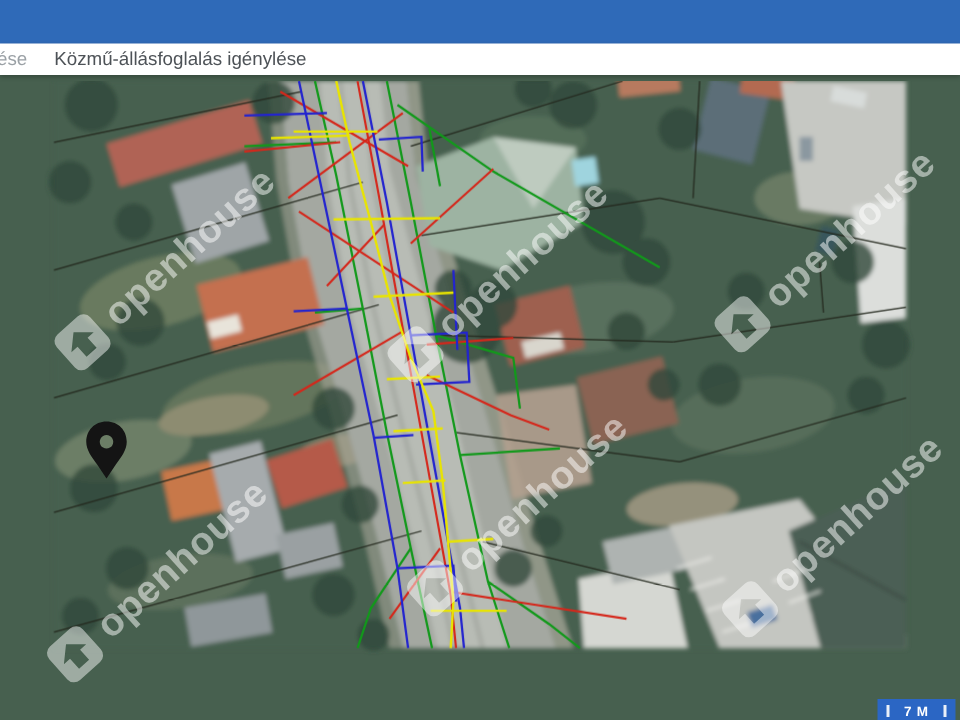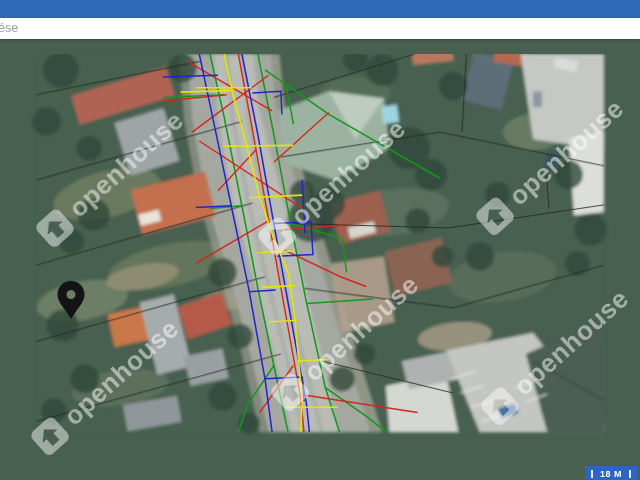--- a/index.html
+++ b/index.html
@@ -2,21 +2,21 @@
 <html style="--header-blue: #2f6ab8; --scale-badge-blue: #2b66c4; --utility-green: #12991b; --utility-yellow: #e8e400; --utility-blue: #2324cf; --utility-red: #d5271b; --parcel-line: #24291f; --pin-color: #141414; --watermark-white: #ffffff;"><head>
 <meta charset="utf-8">
 <style>
   html,body{margin:0;padding:0;background:#222;}
   .app{position:relative;width:640px;height:480px;overflow:hidden;
        font-family:"Liberation Sans",sans-serif;background:#47604f;}
 
   
   .topbar{position:absolute;left:0;top:0;width:640px;height:33px;
           background:var(--header-blue,#2f6ab8);}
-  .menubar{position:absolute;left:0;top:18px;width:640px;height:21px;
+  .menubar{position:absolute;left:0;top:29px;width:640px;height:21px;
            background:#fff;display:flex;align-items:center;
            box-shadow:0 1px 3px rgba(0,0,0,.25);z-index:30;}
   .menubar .nav-item{font-size:12.5px;color:#4d5257;white-space:nowrap;
            padding:0 9px;cursor:pointer;line-height:21px;}
   .menubar .nav-item.cut{color:#9aa0a5;padding-left:0;margin-left:-2px;}
 
   
   .map{position:absolute;left:0;top:54px;width:640px;height:426px;cursor:grab;}
   .map svg.base{position:absolute;left:0;top:0;}
 
@@ -46,20 +46,21 @@
 </style>
 </head>
 <body>
 
 <div class="app">
 
   <div class="topbar"></div>
 
   <div class="menubar">
     <span class="nav-item cut">ése</span>
+    <span class="nav-item">Közmű-állásfoglalás igénylése</span>
   </div>
 
   <div class="map">
     <svg class="base" width="640" height="426" viewBox="0 54 640 480">
       <defs>
         <filter id="soft" x="-5%" y="-5%" width="110%" height="110%">
           <feGaussianBlur stdDeviation="1.5"></feGaussianBlur>
         </filter>
       </defs>
 
@@ -269,17 +270,17 @@
     </div>
     <div class="watermark" style="left:463px;top:278px;">
       <svg class="wm-icon" width="34" height="34" viewBox="0 0 34 34">
           <path d="M8,2 h18 a6,6 0 0 1 6,6 v18 a6,6 0 0 1 -6,6 h-18 a6,6 0 0 1 -6,-6 v-18 a6,6 0 0 1 6,-6 Z M17,8 L27,17 L21.5,17 L21.5,26 L12.5,26 L12.5,17 L7,17 Z"></path>
         </svg>
       <span class="wm-text">openhouse</span>
     </div>
 
     <div class="scale-badge">
       <span class="tick"></span>
-      <span class="scale-label">18 M</span>
+      <span class="scale-label">7 M</span>
       <span class="tick"></span>
     </div>
   </div>
 </div>
 
 </body></html>

